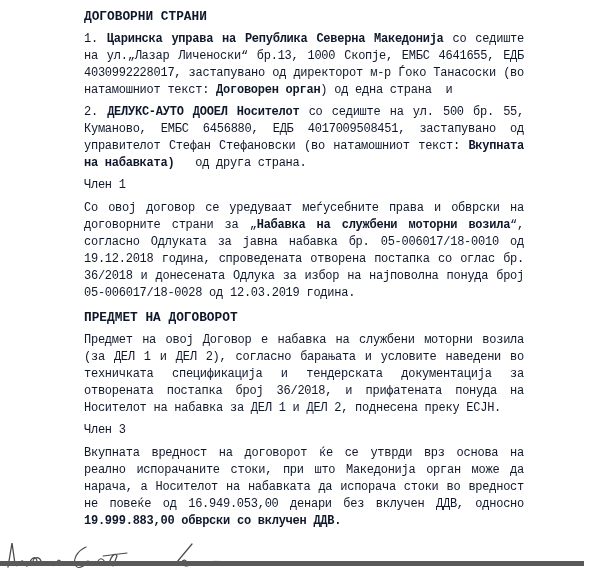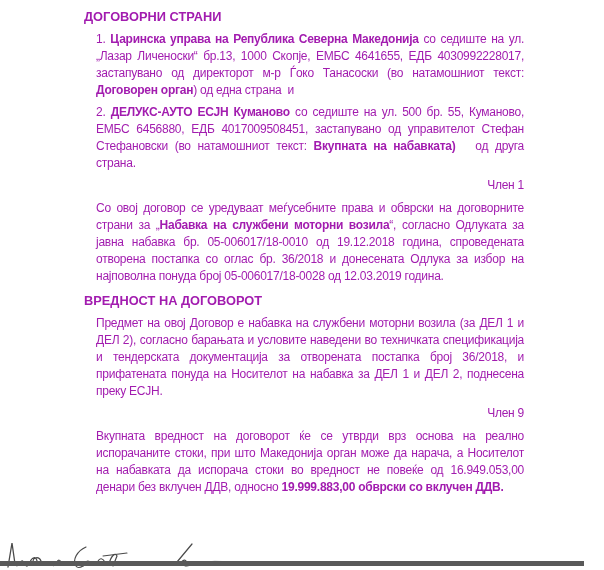--- a/index.html
+++ b/index.html
@@ -5,52 +5,52 @@
   * { box-sizing: border-box; }
   html, body { margin: 0; padding: 0; }
   body { width: 604px; height: 570px; background: #ffffff; }
 
   .page {
     position: relative;
     width: 584px;
     height: 570px;
     background: #ffffff;
     overflow: hidden;
-    font-family: Liberation Sans, sans-serif;
-    color: #a21caf;
+    font-family: Liberation Mono, monospace;
+    color: #0f172a;
   }
 
   .content {
     position: absolute;
     left: 84px;
     top: 8px;
     width: 440px;
   }
 
   .block {
     font-size: 12px;
     line-height: 17px;
     letter-spacing: -0.25px;
   }
 
   .paragraph {
     text-align: justify;
-    margin: 0 0 5px 12px;
+    margin: 0 0 5px 0;
   }
 
   .heading {
     font-weight: 700;
     font-size: 12.8px;
     letter-spacing: 0;
     margin: 7px 0 6px 0;
   }
   .content .heading:first-child { margin-top: 0; }
 
   .center {
-    text-align: right;
+    text-align: left;
     margin: 5px 0 6px 0;
   }
 
   .b { font-weight: 700; }
 
   .signature-svg {
     position: absolute;
     left: 2px;
     top: 536px;
     z-index: 2;
@@ -79,26 +79,26 @@
   }
 </style>
 </head>
 <body>
 
 <div class="page">
 
   <div class="content">
       <div class="block heading"><span class="b">ДОГОВОРНИ СТРАНИ</span></div>
       <div class="block paragraph"><span>1. </span><span class="b">Царинска управа на Република Северна Македонија</span><span> со седиште на ул.„Лазар Личеноски“ бр.13, 1000 Скопје, ЕМБС 4641655, ЕДБ 4030992228017, застапувано од директорот м-р Ѓоко Танасоски (во натамошниот текст: </span><span class="b">Договорен орган</span><span>) од една страна &nbsp;и</span></div>
-      <div class="block paragraph"><span>2. </span><span class="b">ДЕЛУКС-АУТО ЕСЈН Куманово</span><span> со седиште на ул. 500 бр. 55, Куманово, ЕМБС 6456880, ЕДБ 4017009508451, застапувано од управителот Стефан Стефановски (во натамошниот текст: </span><span class="b">Вкупната на набавката)</span><span> &nbsp;&nbsp;од друга страна.</span></div>
+      <div class="block paragraph"><span>2. </span><span class="b">ДЕЛУКС-АУТО ДООЕЛ Носителот</span><span> со седиште на ул. 500 бр. 55, Куманово, ЕМБС 6456880, ЕДБ 4017009508451, застапувано од управителот Стефан Стефановски (во натамошниот текст: </span><span class="b">Вкупната на набавката)</span><span> &nbsp;&nbsp;од друга страна.</span></div>
       <div class="block center"><span>Член 1</span></div>
       <div class="block paragraph"><span>Со овој договор се уредуваат меѓусебните права и обврски на договорните страни за „</span><span class="b">Набавка на службени моторни возила</span><span>“, согласно Одлуката за јавна набавка бр. 05-006017/18-0010 од 19.12.2018 година, спроведената отворена постапка со оглас бр. 36/2018 и донесената Одлука за избор на најповолна понуда број 05-006017/18-0028 од 12.03.2019 година.</span></div>
-      <div class="block heading"><span class="b">ВРЕДНОСТ НА ДОГОВОРОТ</span></div>
+      <div class="block heading"><span class="b">ПРЕДМЕТ НА ДОГОВОРОТ</span></div>
       <div class="block paragraph"><span>Предмет на овој Договор е набавка на службени моторни возила (за ДЕЛ 1 и ДЕЛ 2), согласно барањата и условите наведени во техничката спецификација и тендерската документација за отворената постапка број 36/2018, и прифатената понуда на Носителот на набавка за ДЕЛ 1 и ДЕЛ 2, поднесена преку ЕСЈН.</span></div>
-      <div class="block center"><span>Член 9</span></div>
+      <div class="block center"><span>Член 3</span></div>
       <div class="block paragraph"><span>Вкупната вредност на договорот ќе се утврди врз основа на реално испорачаните стоки, при што Македонија орган може да нарача, а Носителот на набавката да испорача стоки во вредност не повеќе од 16.949.053,00 денари без вклучен ДДВ, односно </span><span class="b">19.999.883,00 обврски со вклучен ДДВ.</span></div>
     </div>
 
   <div class="smudge"></div>
 
   <svg class="signature-svg" width="260" height="34" viewBox="0 0 260 34" fill="none">
 
     <path d="M6,31 L10,7 L13,28" stroke="#4a4a4a" stroke-width="1.3" stroke-linecap="round"></path>
 
     <path d="M13,28 Q15,32 18,27 Q20,22 23,28 Q25,33 28,26 C30,21 34,20 35,25 C36,29 31,30 31,26 C31,21 37,20 39,25 Q40,30 44,27 Q47,24 49,28 Q52,32 55,26 Q57,22 60,27 L63,29" stroke="#4a4a4a" stroke-width="1.2" stroke-linecap="round"></path>

